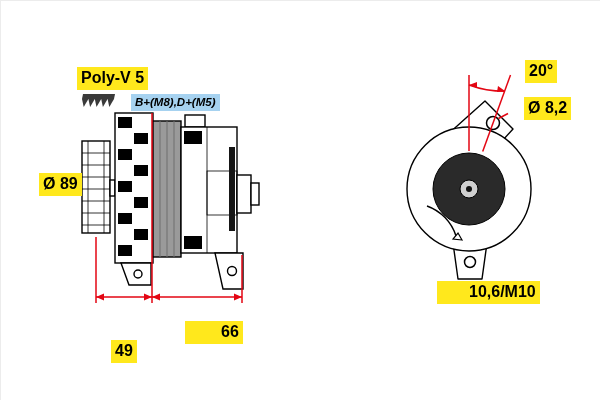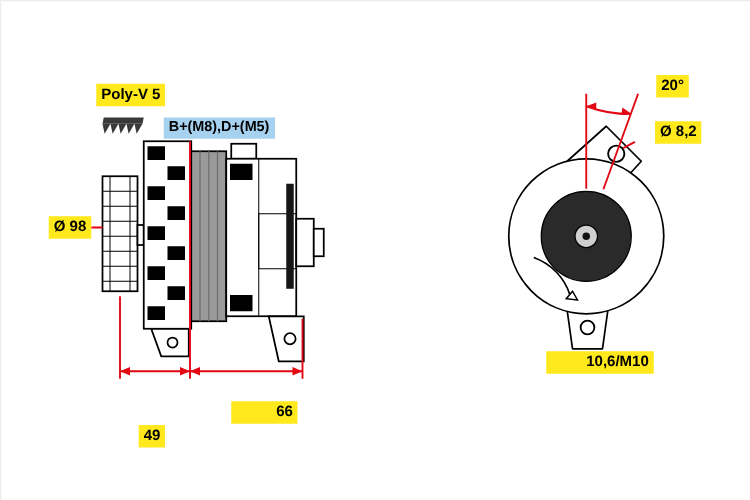--- a/index.html
+++ b/index.html
@@ -11,28 +11,28 @@
     background: var(--c-background, #ffffff);
     border: 1px solid #ececec;
     overflow: hidden;
     font-family: "Liberation Sans", sans-serif;
   }
   .canvas svg { position: absolute; left: 0; top: 0; }
 
   .lbl {
     position: absolute;
     font-weight: 700;
-    font-size: 12px;
+    font-size: 16px;
     line-height: 1.3;
     color: #000;
     padding: 1px 4px;
     white-space: nowrap;
   }
   .lbl-yellow { background: var(--c-highlight_yellow, #ffe81c); }
-  .lbl-blue   { background: var(--c-highlight_blue, #a6d2f0); font-size: 11.5px; }
+  .lbl-blue   { background: var(--c-highlight_blue, #a6d2f0); font-size: 11.5px; font-style: italic; }
 
   
   .s    { fill: #fff; stroke: #000; stroke-width: 1.4; }
   .sn   { fill: none; stroke: #000; stroke-width: 1.4; }
   .thin { fill: none; stroke: #000; stroke-width: 0.8; }
   .b    { fill: #000; stroke: none; }
   .gray { fill: var(--c-stator_gray, #9a9a9a); stroke: #000; stroke-width: 1.4; }
   .dark { fill: var(--c-rotor_dark, #2a2a2a); stroke: #000; stroke-width: 1; }
   .belt { fill: #3a3a3a; stroke: none; }
   .r    { fill: none; stroke: var(--c-dimension_red, #e30613); stroke-width: 1.5; }
@@ -152,19 +152,19 @@
         <polygon class="rf" points="468,84 476,81 476,87"></polygon>
         <polygon class="rf" points="504,90 497,85 496,91"></polygon>
       </g>
 
       <path class="r" d="M497.5 117.5 L507 112.5"></path>
     </g>
   </svg>
 
   <div class="lbl lbl-yellow" style="left:76px;  top:66px;">Poly-V 5</div>
   <div class="lbl lbl-blue" style="left:130px; top:93px;">B+(M8),D+(M5)</div>
-  <div class="lbl lbl-yellow" style="left:38px;  top:172px;">Ø 98</div>
+  <div class="lbl lbl-yellow" style="left:38px;  top:172px;">Ø 89</div>
   <div class="lbl lbl-yellow" style="left:110px; top:303px;margin-top:36px;">49</div>
   <div class="lbl lbl-yellow" style="left:184px; top:320px;padding-left:36px;">66</div>
   <div class="lbl lbl-yellow" style="left:482px; top:59px;margin-left:42px;">20°</div>
   <div class="lbl lbl-yellow" style="left:506px; top:96px;margin-left:17px;">Ø 8,2</div>
   <div class="lbl lbl-yellow" style="left:436px; top:280px;padding-left:32px;">10,6/M10</div>
 </div>
 
 </body></html>

